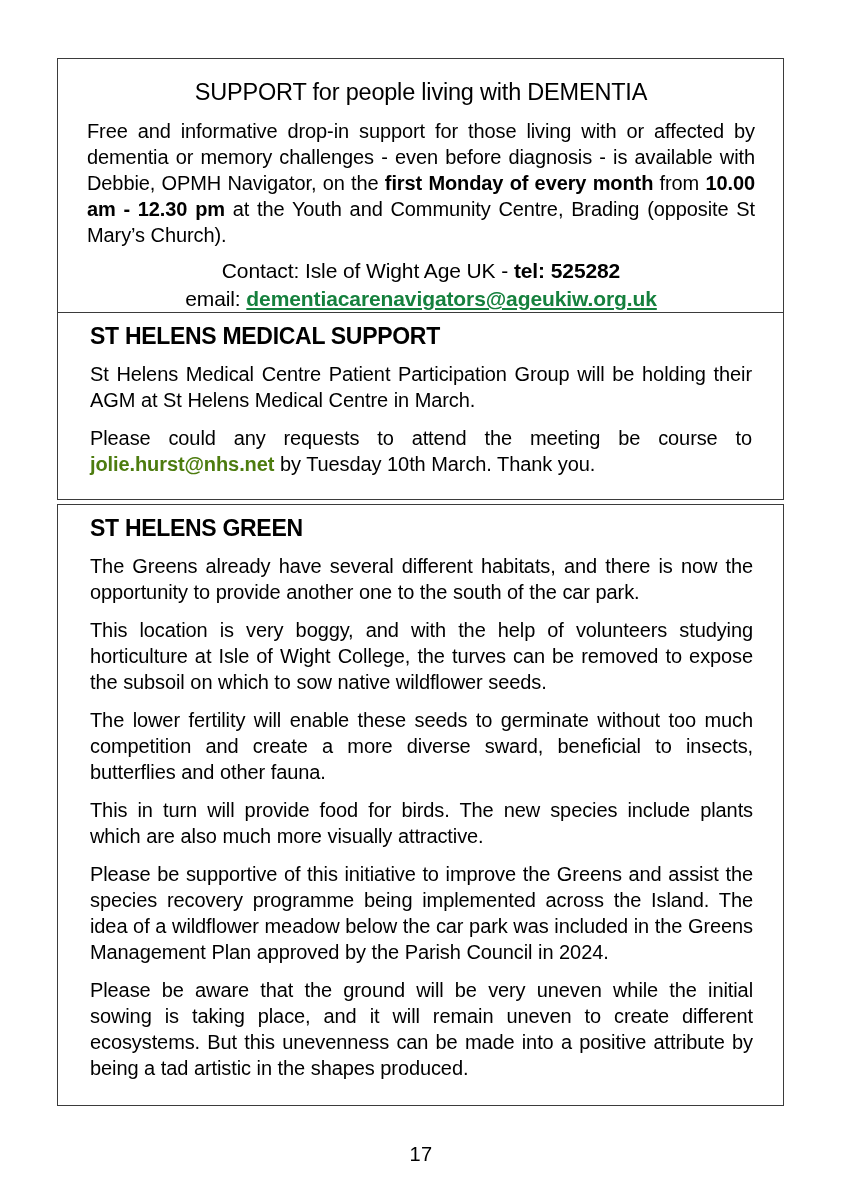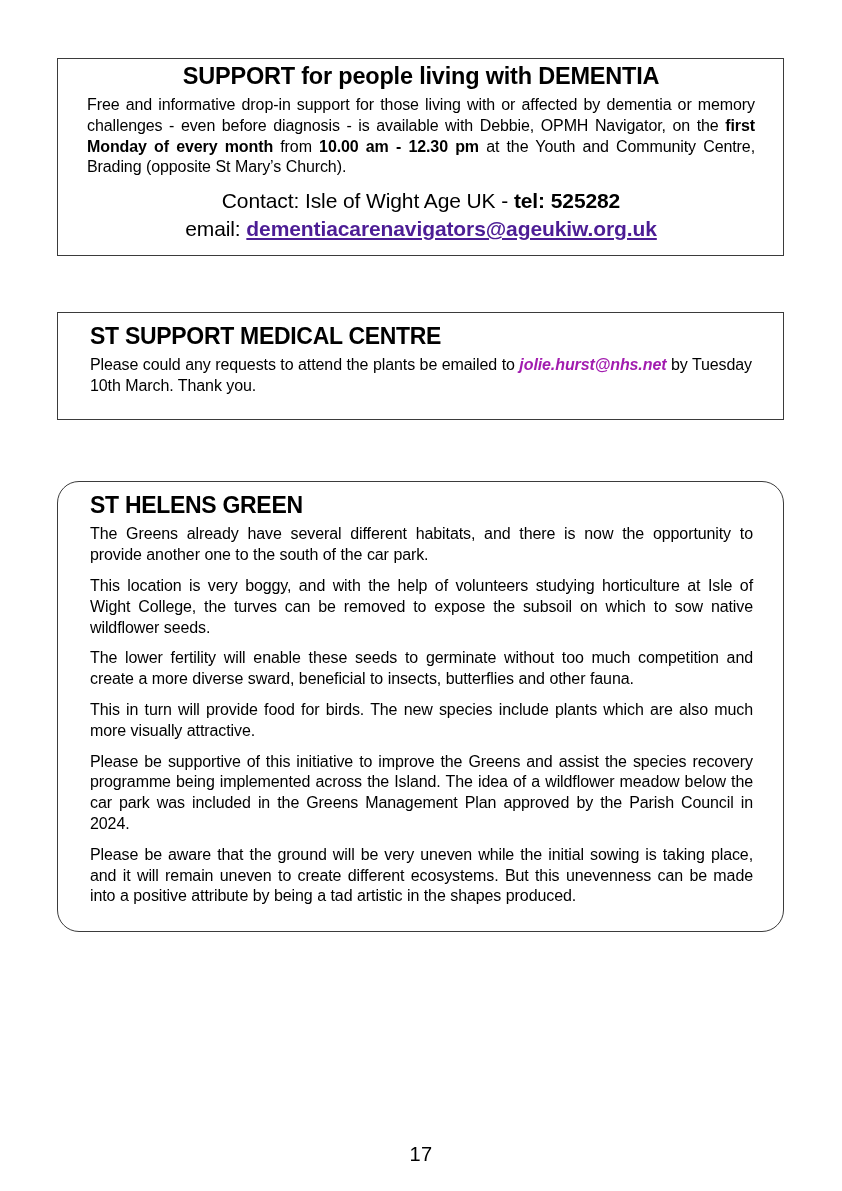--- a/index.html
+++ b/index.html
@@ -35,41 +35,41 @@
     background: #ffffff;
   }
 
   .box-inner {
     padding: 0 30px 0 31px;
   }
 
   
   .title-centered {
     text-align: center;
-    font-weight: bold;
+    font-weight: normal;
     font-size: 23.5px;
     letter-spacing: -0.2px;
-    margin: 4px 0 5px 0;
+    margin: 20px 0 5px 0;
     line-height: 1.15;
   }
 
   .title-left {
     text-align: left;
     font-weight: bold;
     font-size: 23px;
     letter-spacing: -0.3px;
     margin: 10px 0 6px 0;
     line-height: 1.15;
   }
 
   
   p.body {
-    font-size: 16px;
+    font-size: 20px;
     line-height: 1.30;
-    margin: 0 0 9px 0;
+    margin: 12px 0 9px 0;
     text-align: justify;
     text-justify: inter-word;
     letter-spacing: -0.1px;
     word-spacing: 0.2px;
   }
 
   p.body.last { margin-bottom: 9px; }
 
   p.centered {
     font-size: 21px;
@@ -82,21 +82,21 @@
   .b { font-weight: bold; }
   .u-b { font-weight: bold; text-decoration: underline; }
 
   
   #box-dementia { top: 58px; }
   #box-dementia .box-inner { padding: 0 28px 12px 29px; }
 
   #box-medical { top: 312px; }
   #box-medical .box-inner { padding: 0 31px 13px 32px; }
 
-  #box-green { top: 481px; border-radius: 22px; }
+  #box-green { top: 504px; }
   #box-green .box-inner { padding: 0 30px 14px 32px; }
 
   #box-green p.body { margin-bottom: 10px; }
 
   
   .page-number {
     position: absolute;
     left: 0;
     top: 1143px;
     width: 842px;
@@ -112,32 +112,33 @@
 
   <div class="notice-box" id="box-dementia">
     <div class="box-inner">
 
       <div class="title-centered">SUPPORT for people living with DEMENTIA</div>
 
       <p class="body"><span>Free and informative drop-in support for those living with or affected by dementia or memory challenges - even before diagnosis - is available with Debbie, OPMH Navigator, on the </span><span class="b">first Monday of every month</span><span> from </span><span class="b">10.00 am - 12.30 pm</span><span> at the Youth and Community Centre, Brading (opposite St Mary’s Church).</span></p>
 
       <p class="centered"><span>Contact: Isle of Wight Age UK - </span><span class="b">tel: 525282</span></p>
 
-      <p class="centered"><span>email: </span><a href="#" class="u-b" style="color:#4c1d95;text-decoration:underline;">dementiacarenavigators@ageukiw.org.uk</a></p>
+      <p class="centered"><span>email: </span><a href="#" class="u-b" style="color:#15803d;text-decoration:underline;">dementiacarenavigators@ageukiw.org.uk</a></p>
 
     </div>
   </div>
 
   <div class="notice-box" id="box-medical">
     <div class="box-inner">
 
-      <div class="title-left">ST SUPPORT MEDICAL CENTRE</div>
+      <div class="title-left">ST HELENS MEDICAL SUPPORT</div>
 
+      <p class="body">St Helens Medical Centre Patient Participation Group will be holding their AGM at St Helens Medical Centre in March.</p>
 
-      <p class="body last"><span>Please could any requests to attend the plants be emailed to </span><a href="#" class="b" style="color:#a21caf;text-decoration:none;font-style:italic;">jolie.hurst@nhs.net</a><span> by Tuesday 10th March. Thank you.</span></p>
+      <p class="body last"><span>Please could any requests to attend the meeting be course to </span><a href="#" class="b" style="color:#4d7c0f;text-decoration:none;">jolie.hurst@nhs.net</a><span> by Tuesday 10th March. Thank you.</span></p>
 
     </div>
   </div>
 
   <div class="notice-box" id="box-green">
     <div class="box-inner">
 
       <div class="title-left">ST HELENS GREEN</div>
 
       <p class="body">The Greens already have several different habitats, and there is now the opportunity to provide another one to the south of the car park.</p>

